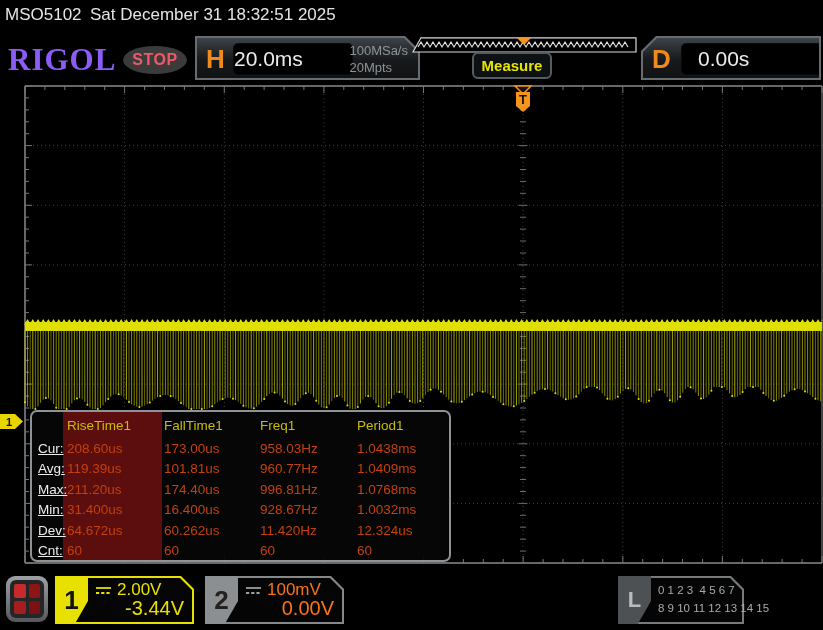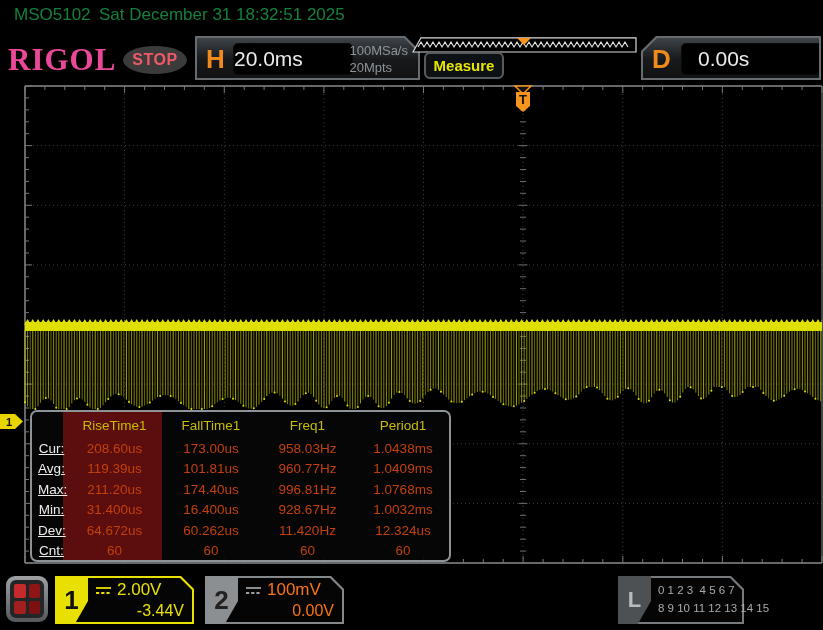--- a/index.html
+++ b/index.html
@@ -1,27 +1,27 @@
 <!DOCTYPE html>
 <html><head>
 <meta charset="utf-8">
 <style>
   html,body{margin:0;padding:0;background:#000;}
   #screen{position:relative;width:823px;height:630px;background:#000;overflow:hidden;
           font-family:"Liberation Sans","DejaVu Sans",sans-serif;}
 
   
-  #topbar{position:absolute;left:9px;top:0;width:815px;height:30px;color:#15803d;}
+  #topbar{position:absolute;left:0;top:0;width:815px;height:30px;color:#e5e5e5;}
   #topbar .model{position:absolute;left:5px;top:5px;font-size:17px;}
   #topbar .datetime{position:absolute;left:90px;top:5px;font-size:17px;}
 
   
   #header{position:absolute;left:0;top:30px;width:823px;height:54px;background:#000;}
   #logo{position:absolute;left:8px;top:12px;font-family:"Liberation Serif","DejaVu Serif",serif;
-        font-weight:bold;font-size:31px;color:#ec4899;letter-spacing:1px;}
+        font-weight:bold;font-size:31px;color:#8b5cf6;letter-spacing:1px;}
   #stop-badge{position:absolute;left:123px;top:16px;width:64px;height:28px;background:#3b3b3b;
         border-radius:50%;display:flex;align-items:center;justify-content:center;
         color:#ef5a68;font-weight:bold;font-size:16px;letter-spacing:.5px;}
   .panel{position:absolute;top:6px;height:44px;background:#666c70;
         clip-path:polygon(0 0,calc(100% - 15px) 0,100% 15px,100% 100%,0 100%);}
   .panel .inner{position:absolute;left:2px;top:2px;right:2px;bottom:2px;
         background:linear-gradient(#3d4348,#17191b 55%,#101214);
         clip-path:polygon(0 0,calc(100% - 14px) 0,100% 14px,100% 100%,0 100%);}
   #h-panel{left:195px;width:225px;}
   #d-panel{left:641px;width:180px;background:#666c70;
@@ -29,31 +29,31 @@
   #d-panel .inner{clip-path:polygon(14px 0,100% 0,100% 100%,0 100%,0 14px);}
   .panel .hd-letter{position:absolute;left:9px;top:6px;font-size:26px;font-weight:bold;color:#f08a1d;}
   .value-box{position:absolute;top:5px;height:30px;background:#000;border-radius:5px;
         border:1px solid #0a0a0a;color:#ececec;font-size:21px;display:flex;align-items:center;}
   #h-panel .value-box{left:36px;width:118px;}
   #d-panel .value-box{left:38px;width:132px;padding-left:16px;}
   #rates{position:absolute;right:10px;top:4px;color:#8f9497;font-size:13px;line-height:17px;}
   #membar{position:absolute;left:412px;top:7px;width:225px;height:16px;}
   .hbtn{position:absolute;top:22px;height:27px;background:#0e1113;border:2px solid #565c60;
         border-radius:6px;display:flex;align-items:center;justify-content:center;
-        font-size:15px;font-weight:bold;box-sizing:border-box;}
+        font-size:15px;font-weight:bold;box-sizing:border-box;margin-left:48px;}
   #measure-btn{left:424px;width:80px;color:#e6e600;}
   #stoprun-btn{left:528px;width:92px;color:#d31414;text-shadow:0 0 3px #7a0000;}
 
   
   #scope{position:absolute;left:0;top:84px;width:823px;height:484px;background:#000;}
   #scope svg{position:absolute;left:0;top:0;}
 
   
   #meas-table{position:absolute;left:30px;top:326px;width:421px;height:152px;box-sizing:border-box;
-        background:rgba(6,6,6,.94);border:2px solid #8d9396;border-radius:7px;overflow:hidden;text-align:center;}
+        background:rgba(6,6,6,.94);border:2px solid #8d9396;border-radius:7px;overflow:hidden;}
   #meas-hl{position:absolute;left:31px;top:0;width:99px;height:100%;background:#5c0d0d;}
   #meas-grid{position:relative;display:grid;grid-template-columns:33px 97px 96px 97px 94px;
         grid-template-rows:26px repeat(6,20.5px);align-items:center;font-size:13.5px;}
   .mh{color:#c9bd08;padding-left:2px;}
   .ml{color:#ececec;padding-left:6px;text-decoration:underline;}
   .mv{color:#c2410c;padding-left:2px;}
 
   
   #bottombar{position:absolute;left:0;top:568px;width:823px;height:62px;background:#000;}
   #apps-icon{position:absolute;left:6px;top:8px;width:42px;height:46px;border-radius:9px;
@@ -64,21 +64,21 @@
 
   .chblock{position:absolute;top:8px;height:48px;}
   .chblock .frame{position:absolute;inset:0;
         clip-path:polygon(0 0,calc(100% - 13px) 0,100% 13px,100% 100%,0 100%);}
   .chblock .body{position:absolute;left:2px;top:2px;right:2px;bottom:2px;background:#050505;
         clip-path:polygon(0 0,calc(100% - 12px) 0,100% 12px,100% 100%,0 100%);}
   .chblock .tab{position:absolute;left:0;top:0;width:33px;height:100%;
         display:flex;align-items:center;justify-content:center;font-size:26px;font-weight:bold;
         clip-path:polygon(0 0,100% 0,100% 52%,60% 100%,0 100%);}
   .chblock .row1{position:absolute;left:40px;top:4px;font-size:17px;display:flex;align-items:center;gap:5px;}
-  .chblock .row2{position:absolute;right:10px;bottom:4px;font-size:16px;margin-top:12px;}
+  .chblock .row2{position:absolute;right:10px;bottom:4px;font-size:20px;margin-top:12px;}
   #ch1{left:55px;width:139px;}
   #ch1 .frame{background:#e8e000;}
   #ch1 .tab{background:#e8e000;color:#111;}
   #ch1 .row1,#ch1 .row2{color:#e8e000;}
   #ch2{left:205px;width:139px;}
   #ch2 .frame{background:#85888a;}
   #ch2 .tab{background:#8c8f91;color:#222;}
   #ch2 .row1,#ch2 .row2{color:#f97316;}
 
   #la-block{left:618px;width:126px;}

